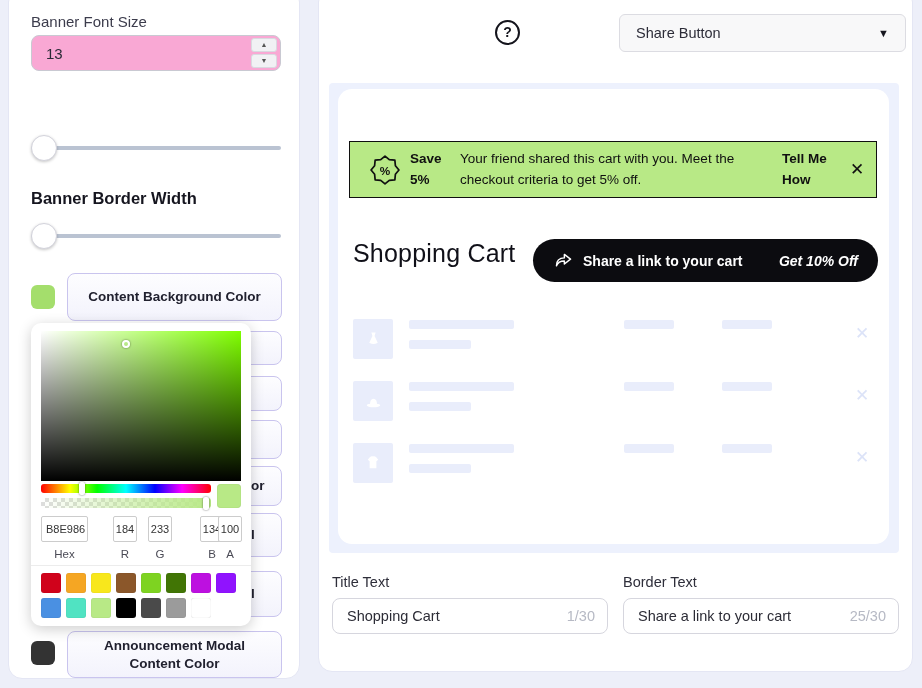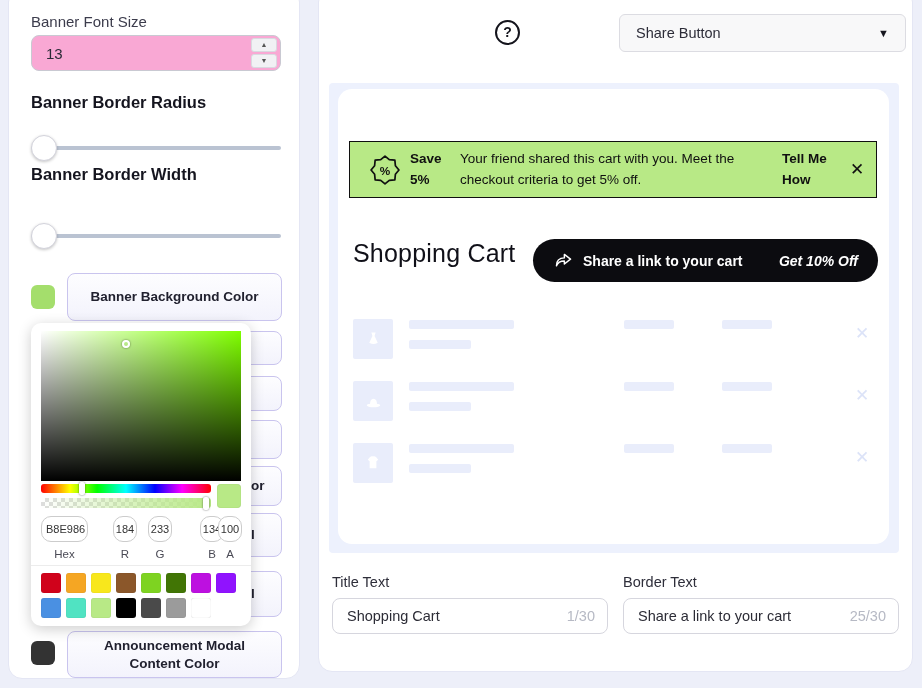--- a/index.html
+++ b/index.html
@@ -29,21 +29,21 @@
   #sat-cursor { position:absolute; left:81px; top:9px; width:8px; height:8px; border:2px solid #fff; border-radius:50%; box-shadow:0 0 2px rgba(0,0,0,.6); }
   #hue { position:absolute; left:10px; top:161px; width:170px; height:9px; border-radius:3px;
          background:linear-gradient(to right,#f00 0%,#ff0 17%,#0f0 33%,#0ff 50%,#00f 67%,#f0f 83%,#f00 100%); }
   .slider-thumb-sm { position:absolute; top:-2px; width:6px; height:13px; background:#fff; border-radius:2px; box-shadow:0 0 2px rgba(0,0,0,.6); }
   #alpha { position:absolute; left:10px; top:175px; width:170px; height:10px; border-radius:3px;
            background-image:linear-gradient(45deg,#ddd 25%,transparent 25%),linear-gradient(-45deg,#ddd 25%,transparent 25%),linear-gradient(45deg,transparent 75%,#ddd 75%),linear-gradient(-45deg,transparent 75%,#ddd 75%);
            background-size:8px 8px; background-position:0 0,0 4px,4px -4px,-4px 0; }
   #alpha-grad { position:absolute; inset:0; border-radius:3px; }
   #cur-swatch { position:absolute; left:186px; top:161px; width:24px; height:24px; border-radius:4px; box-shadow:inset 0 0 1px rgba(0,0,0,.25); }
   .pfield { position:absolute; top:193px; display:flex; flex-direction:column; align-items:center; gap:6px; }
-  .pfield input { border:1px solid #ccc; border-radius:10px; height:26px; font-size:11px; color:#333; text-align:center; outline:0; }
+  .pfield input { border:1px solid #ccc; border-radius:2px; height:26px; font-size:11px; color:#333; text-align:center; outline:0; }
   .pfield .plabel { font-size:11.5px; color:#4a4a55; }
   #pf-hex { left:10px; } #pf-hex input { width:47px; text-align:left; padding-left:4px; }
   #pf-r { left:82px; } #pf-g { left:117px; } #pf-b { left:169px; } #pf-a { left:187px; }
   #pf-r input,#pf-g input,#pf-b input,#pf-a input { width:24px; }
   #pdivider { position:absolute; left:0; top:242px; width:100%; border-top:1px solid #ececec; }
   #swatches { position:absolute; left:10px; top:250px; width:202px; display:flex; flex-wrap:wrap; gap:5px; }
   .preset { width:20px; height:20px; border-radius:3px; box-shadow:inset 0 0 1px rgba(0,0,0,.25); }
 
   
   #main { left:318px; top:-12px; width:595px; height:684px; }
@@ -91,34 +91,33 @@
 
   <div class="field-label">Banner Font Size</div>
   <div class="num-input">
     <input type="text" readonly="" value="13" style="">
     <div class="spinners">
       <div class="spin-btn">▲</div>
       <div class="spin-btn">▼</div>
     </div>
   </div>
 
-  <div class="side-h" style="top:104px;">Banner Border Radius</div>
   <div class="slider" style="top:146px;">
     <div class="track"></div>
     <div class="thumb"></div>
   </div>
 
-  <div class="side-h" style="top:176px;">Banner Border Width</div>
+  <div class="side-h" style="top:200px;">Banner Border Width</div>
   <div class="slider" style="top:234px;">
     <div class="track"></div>
     <div class="thumb"></div>
   </div>
 
   <div class="swatch" style="left: 22px; top: 296px; background-color: rgb(164, 222, 108);"></div>
-  <div class="side-btn" style="top:284px; height:48px;">Banner Background Color</div>
+  <div class="side-btn" style="top:284px; height:48px;">Content Background Color</div>
 
   <div class="side-btn" style="top:342px; height:34px;">
       <span class="hid-frag"></span>
     </div>
   <div class="side-btn" style="top:387px; height:35px;">
       <span class="hid-frag"></span>
     </div>
   <div class="side-btn" style="top:431px; height:39px;">
       <span class="hid-frag"></span>
     </div>

